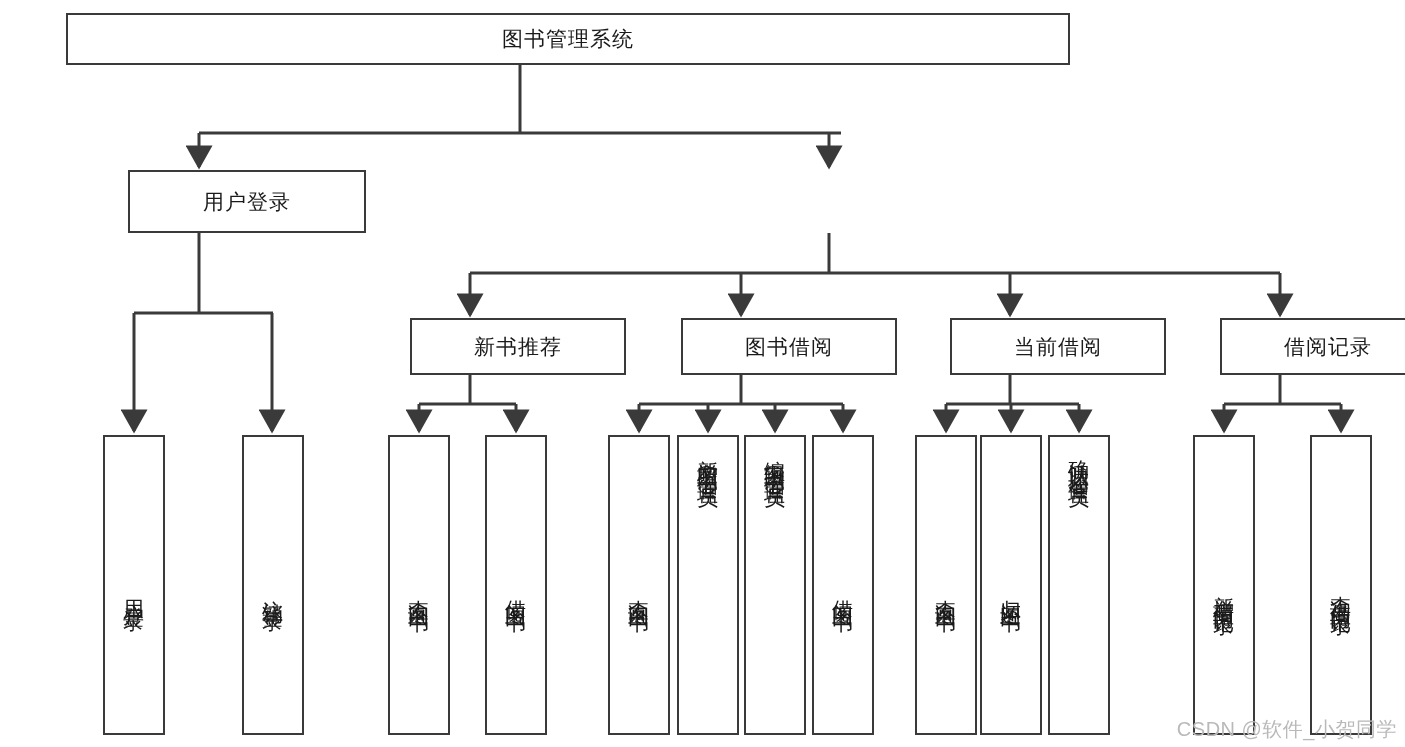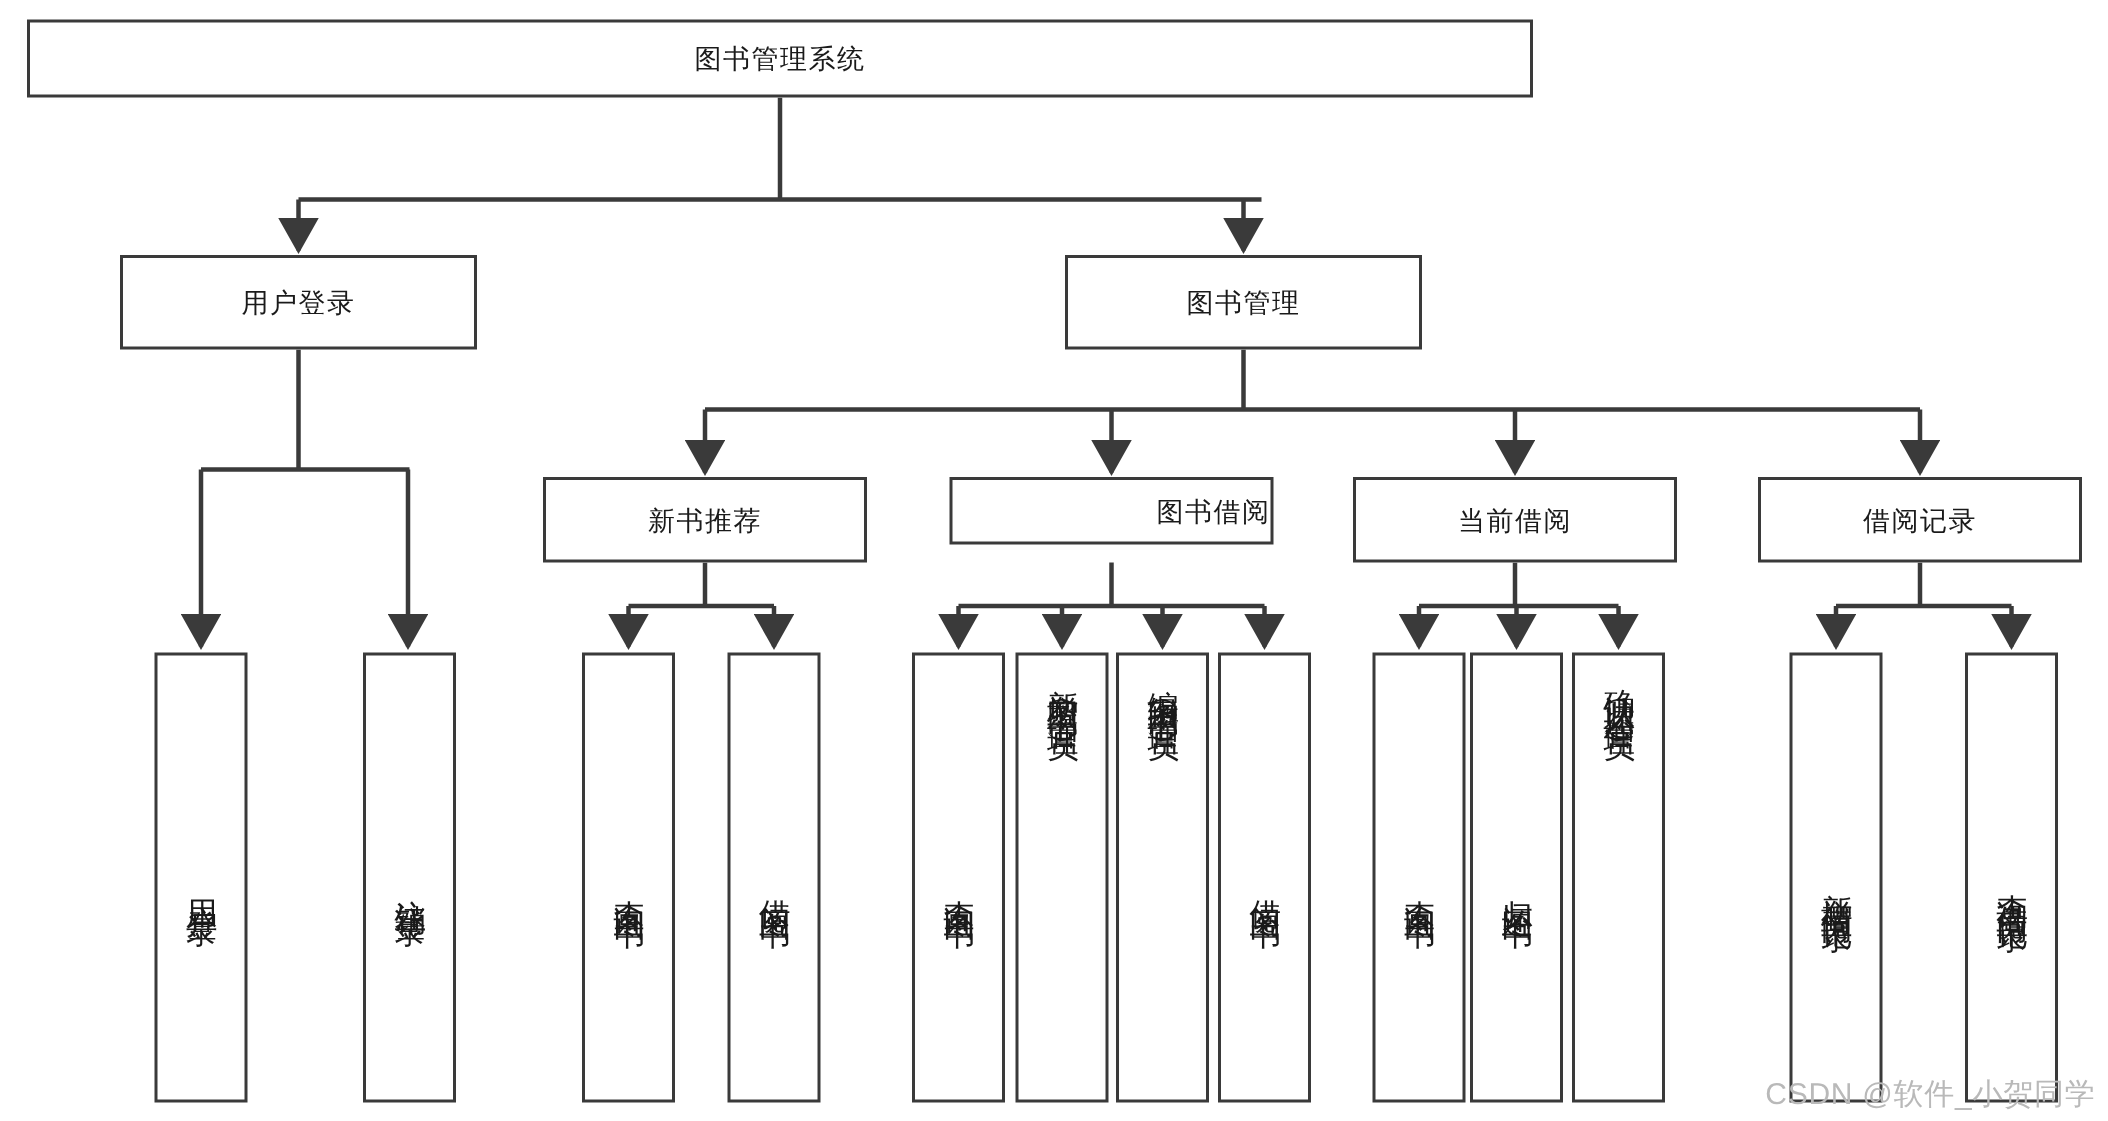--- a/index.html
+++ b/index.html
@@ -30,22 +30,23 @@
     position: absolute;
     box-sizing: border-box;
     background: #ffffff;
     border: 2px solid #3a3a3a;
     display: flex;
     align-items: center;
     justify-content: center;
     color: #1a1a1a;
   }
   .node.horiz {
-    font-size: 18px;
+    font-size: 21px;
     letter-spacing: 1px;
+    margin-left: 48px;
   }
   .node.vert {
     font-size: 21px;
     padding-top: 6px;
     padding-bottom: 6px;
     align-items: flex-start;
   }
   .node.vert .vtext {
     writing-mode: vertical-rl;
     text-orientation: upright;
@@ -126,28 +127,25 @@
     </g>
   </svg>
 
   <div class="node horiz" style="left:18px; top:13px; width:1004px; height:52px;">
     <span class="htext">图书管理系统</span>
   </div>
 
   <div class="node horiz" style="left:80px; top:170px; width:238px; height:63px;">
     <span class="htext">用户登录</span>
   </div>
-  <div class="node horiz" style="left:710px; top:170px; width:238px; height:63px;">
-    <span class="htext">图书管理</span>
-  </div>
 
   <div class="node horiz" style="left:362px; top:318px; width:216px; height:57px;align-items:center;">
     <span class="htext">新书推荐</span>
   </div>
-  <div class="node horiz" style="left:633px; top:318px; width:216px; height:45px;justify-content:flex-end;">
+  <div class="node horiz" style="left:633px; top:318px; width:216px; height:57px;">
     <span class="htext">图书借阅</span>
   </div>
   <div class="node horiz" style="left:902px; top:318px; width:216px; height:57px;text-align:center;">
     <span class="htext">当前借阅</span>
   </div>
   <div class="node horiz" style="left:1172px; top:318px; width:216px; height:57px;">
     <span class="htext">借阅记录</span>
   </div>
 
   <div class="node vert center" style="left:103px; top:435px; width:62px; height:300px;">

